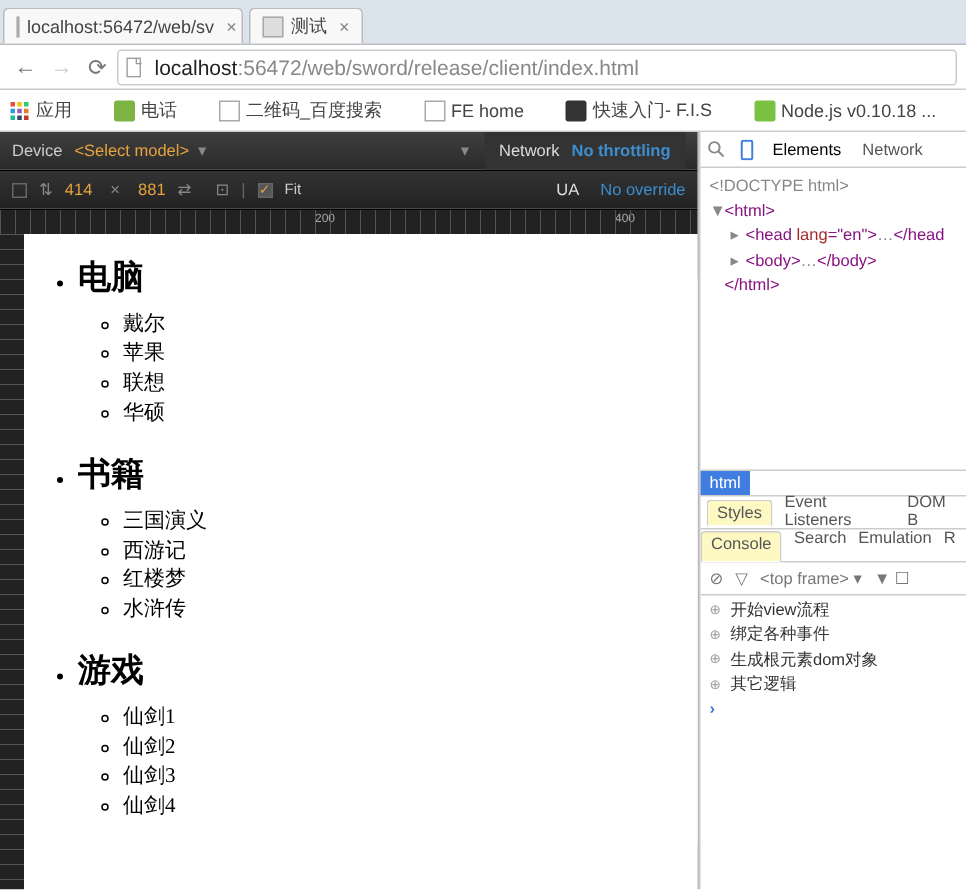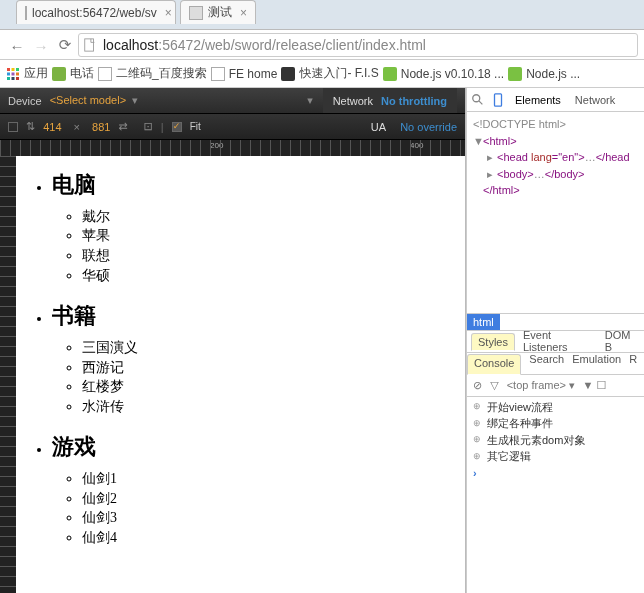--- a/index.html
+++ b/index.html
@@ -1,33 +1,33 @@
 <!DOCTYPE html>
 <html><head>
 <meta charset="utf-8">
 <style>
 * { margin: 0; padding: 0; box-sizing: border-box; font-family: Arial, "Microsoft YaHei", sans-serif; }
 body { width: 644px; height: 593px; background: #fff; font-size: 13px; overflow: hidden; }
 
 
-.tabbar { height: 30px; background: #dbe4ec; display: flex; align-items: flex-start; padding: 0 16px; border-bottom: 1px solid #bbb; }
+.tabbar { height: 30px; background: #dbe4ec; display: flex; align-items: flex-end; padding: 0 2px; border-bottom: 1px solid #bbb; }
 .tab { background: #f8f8f8; border: 1px solid #bbb; border-bottom: none; border-radius: 4px 4px 0 0; height: 24px; display: flex; align-items: center; padding: 0 8px; margin-right: 4px; font-size: 12px; color: #444; max-width: 160px; }
 .tab .favicon { width: 14px; height: 14px; background: #ddd; margin-right: 5px; border: 1px solid #aaa; }
 .tab .close { margin-left: 8px; font-size: 12px; color: #888; }
 
 
 .navbar { height: 30px; display: flex; align-items: center; padding: 0 6px; border-bottom: 1px solid #ccc; }
 .nav-btn { width: 22px; height: 22px; display: flex; align-items: center; justify-content: center; color: #777; margin-right: 2px; font-size: 15px; }
 .urlbox { flex: 1; height: 24px; border: 1px solid #ccc; border-radius: 3px; display: flex; align-items: center; padding: 0 4px; background: #fff; }
 .urlbox .page-icon { width: 14px; height: 14px; margin-right: 6px; }
 .url-host { color: #222; font-size: 14px; }
 .url-path { color: #888; font-size: 14px; }
 
 
-.bmbar { height: 28px; display: flex; align-items: center; padding: 0 6px; border-bottom: 1px solid #ccc; font-size: 12px; color: #444; gap: 4px; }
+.bmbar { height: 28px; display: flex; align-items: center; padding: 0 6px; border-bottom: 1px solid #ccc; font-size: 12px; color: #444; gap: 28px; }
 .bm-item { display: flex; align-items: center; gap: 4px; white-space: nowrap; }
 .bm-icon { width: 14px; height: 14px; display: inline-block; }
 .bm-apps { width: 14px; height: 14px; display: inline-block; }
 .apps-svg { display:block; }
 
 
 .main { display: flex; height: calc(593px - 88px); }
 
 
 .dt-toolbar { height: 26px; background: linear-gradient(#3f3f3f,#2a2a2a); display: flex; align-items: center; padding: 0 8px; font-size: 11px; color: #ccc; border-bottom: 1px solid #000; }

